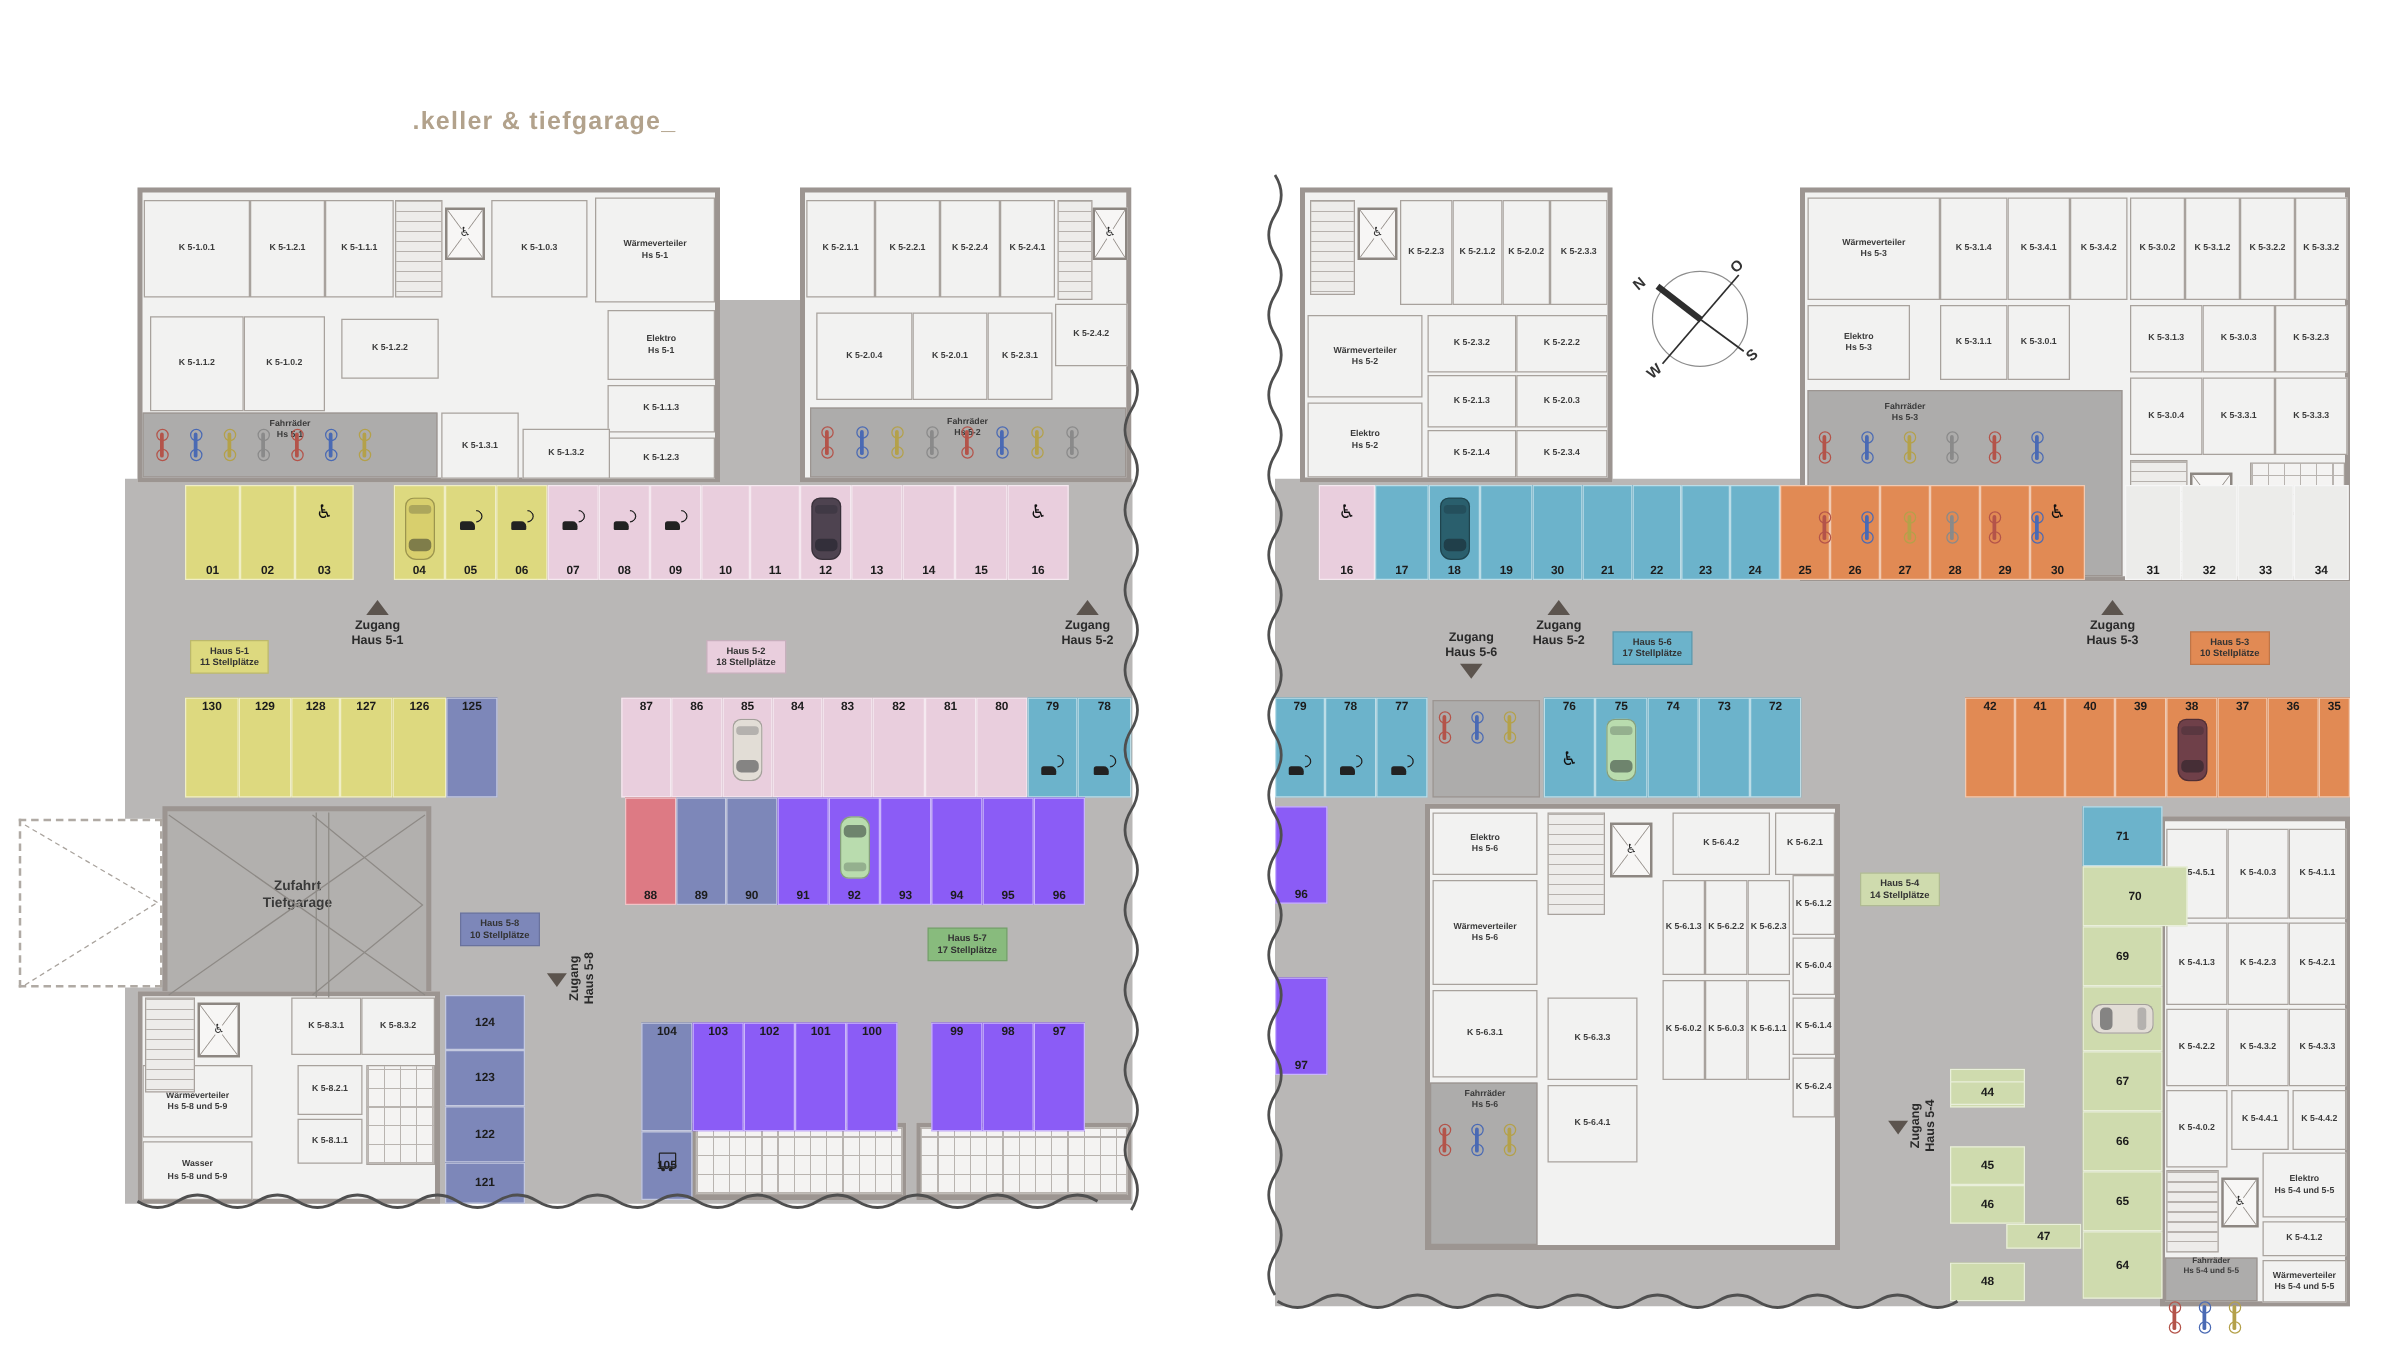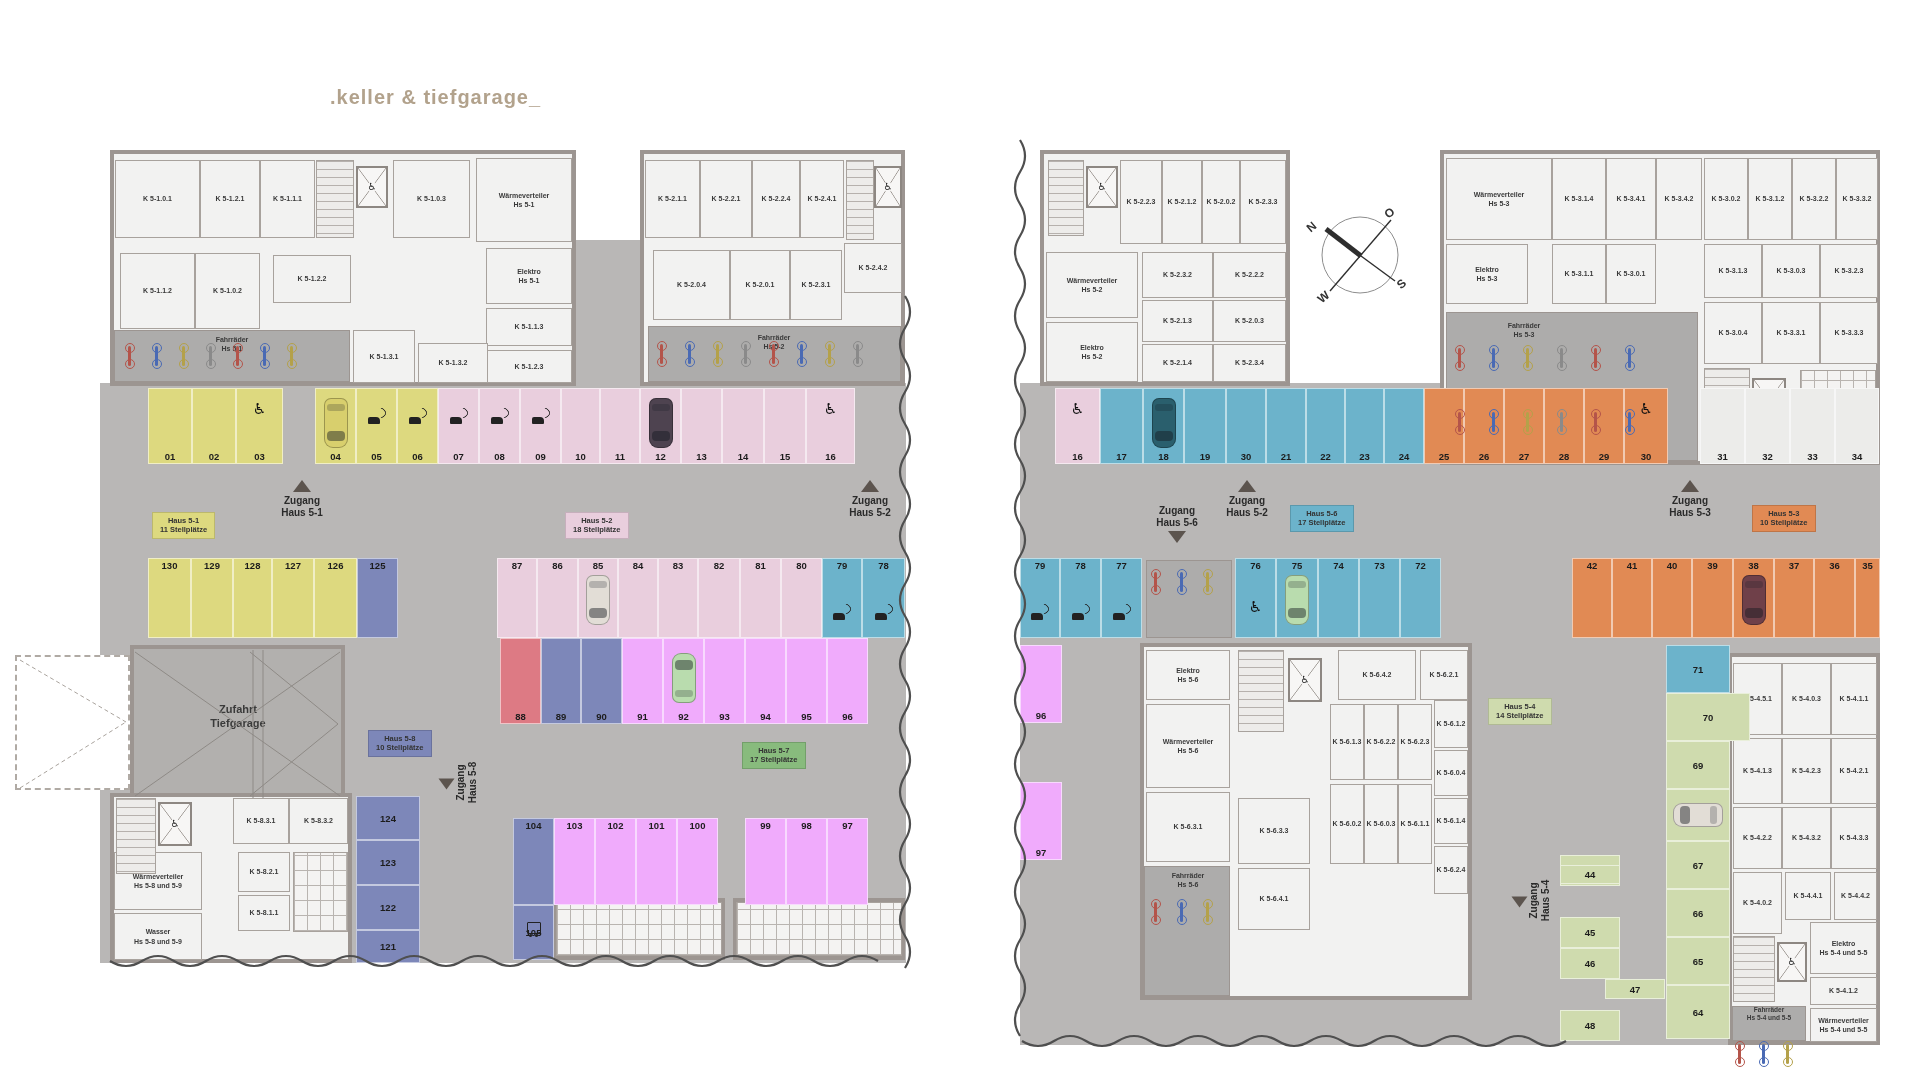--- a/index.html
+++ b/index.html
@@ -16,21 +16,21 @@
     background-image:repeating-linear-gradient(180deg,#b6b1ad 0 1px,transparent 1px 8px);}
   .elev{background:#f7f6f5;border:2px solid #8d8782;display:flex;align-items:center;justify-content:center;
     background-image:linear-gradient(to top right,transparent calc(50% - 0.7px),#9a948f 50%,transparent calc(50% + 0.7px)),
       linear-gradient(to bottom right,transparent calc(50% - 0.7px),#9a948f 50%,transparent calc(50% + 0.7px));}
   .elev span{font-size:10px;font-family:"DejaVu Sans",sans-serif;color:#222;background:#f7f6f5;border-radius:50%;line-height:1;}
   .lockers{background-color:#f4f3f2;border:1px solid #a8a29d;
     background-image:repeating-linear-gradient(90deg,#b9b4b0 0 1px,transparent 1px 13px),
       repeating-linear-gradient(0deg,#b9b4b0 0 1px,transparent 1px 15px);}
   .space{box-shadow:inset 0 0 0 1px rgba(255,255,255,.55);}
   .sp-yellow{background:#ddd97f}.sp-pink{background:#e9cedd}.sp-teal{background:#6cb3cb}
-  .sp-orange{background:#e18a54}.sp-green{background:#f0abfc}.sp-lightgreen{background:#cfdbae}
+  .sp-orange{background:#e18a54}.sp-green{background:#8b5cf6}.sp-lightgreen{background:#cfdbae}
   .sp-purple{background:#7d87b9}.sp-red{background:#dd7a84}.sp-white{background:#ececea}
   .spnum{position:absolute;left:0;right:0;text-align:center;font-size:9.5px;font-weight:bold;color:#1c1c1c;}
   .np-b .spnum{bottom:2px}.np-t .spnum{top:2px}
   .np-r .spnum{top:0;bottom:0;display:flex;align-items:center;justify-content:center;}
   .wc{position:absolute;left:0;right:0;text-align:center;font-family:"DejaVu Sans",sans-serif;
     font-size:15px;color:#111;line-height:1;}
   .ev{position:absolute;width:18px;height:16px;left:50%;transform:translateX(-50%);}
   .ev:before{content:"";position:absolute;right:0;top:0;width:8px;height:8px;border:1.5px solid #222;
     border-radius:50%;border-bottom-color:transparent;border-left-color:transparent;transform:rotate(45deg);}
   .ev:after{content:"";position:absolute;left:0;bottom:0;width:12px;height:7px;background:#222;border-radius:2px 4px 1px 1px;}

